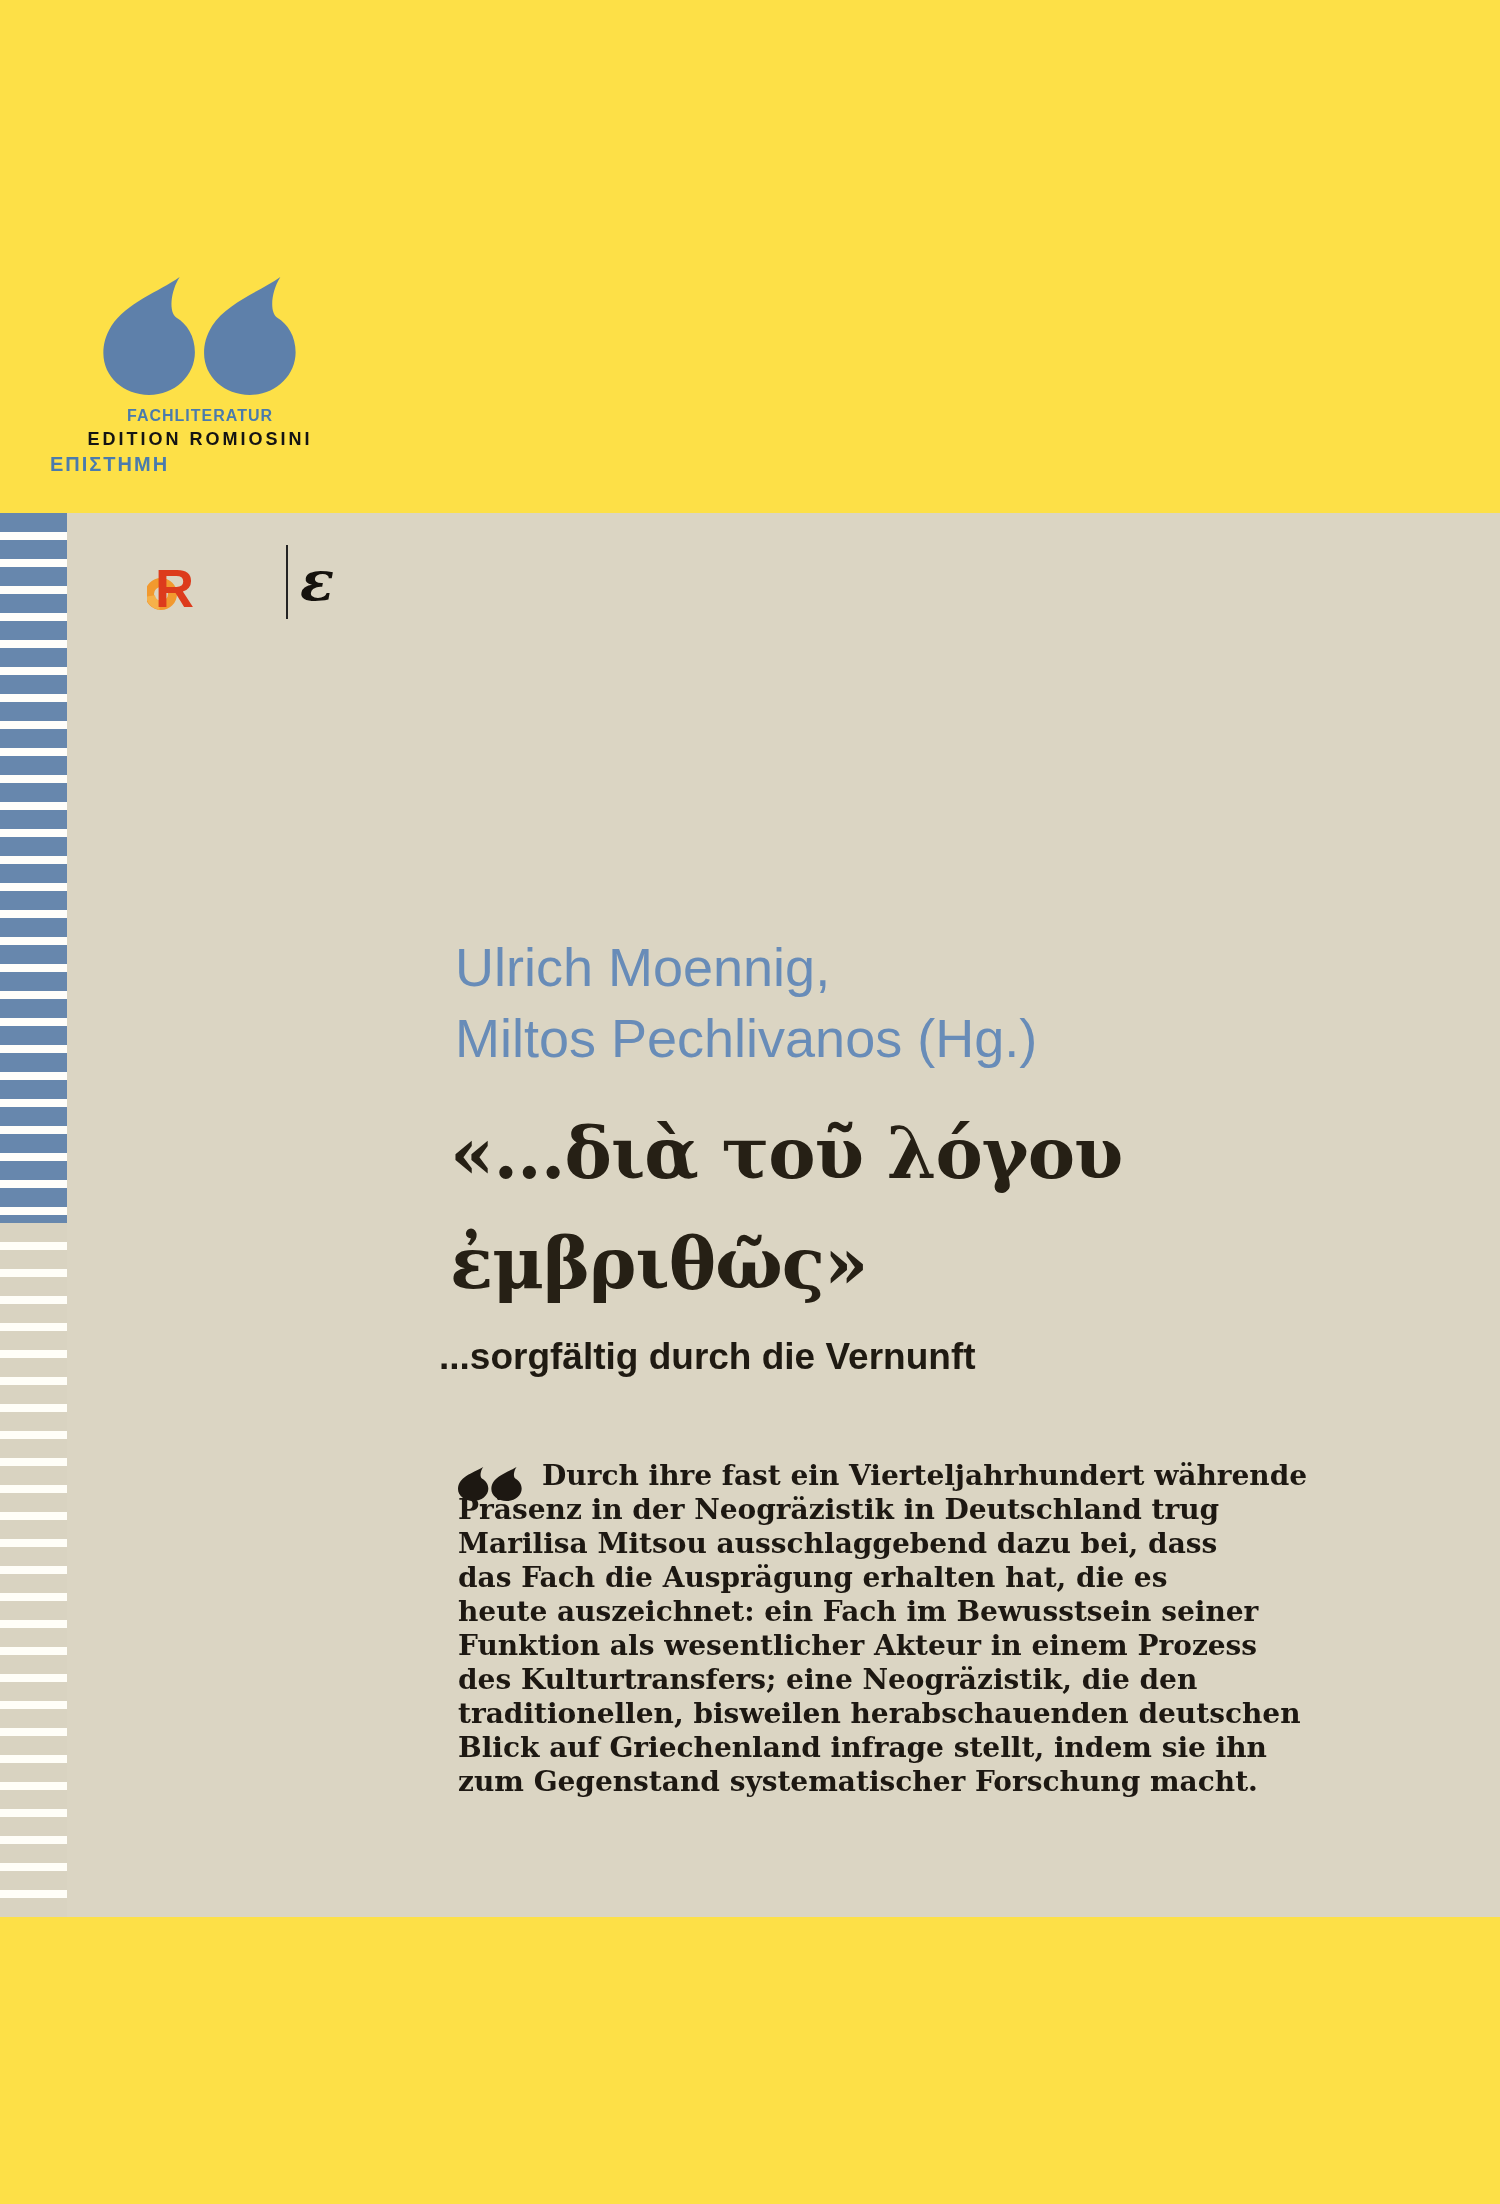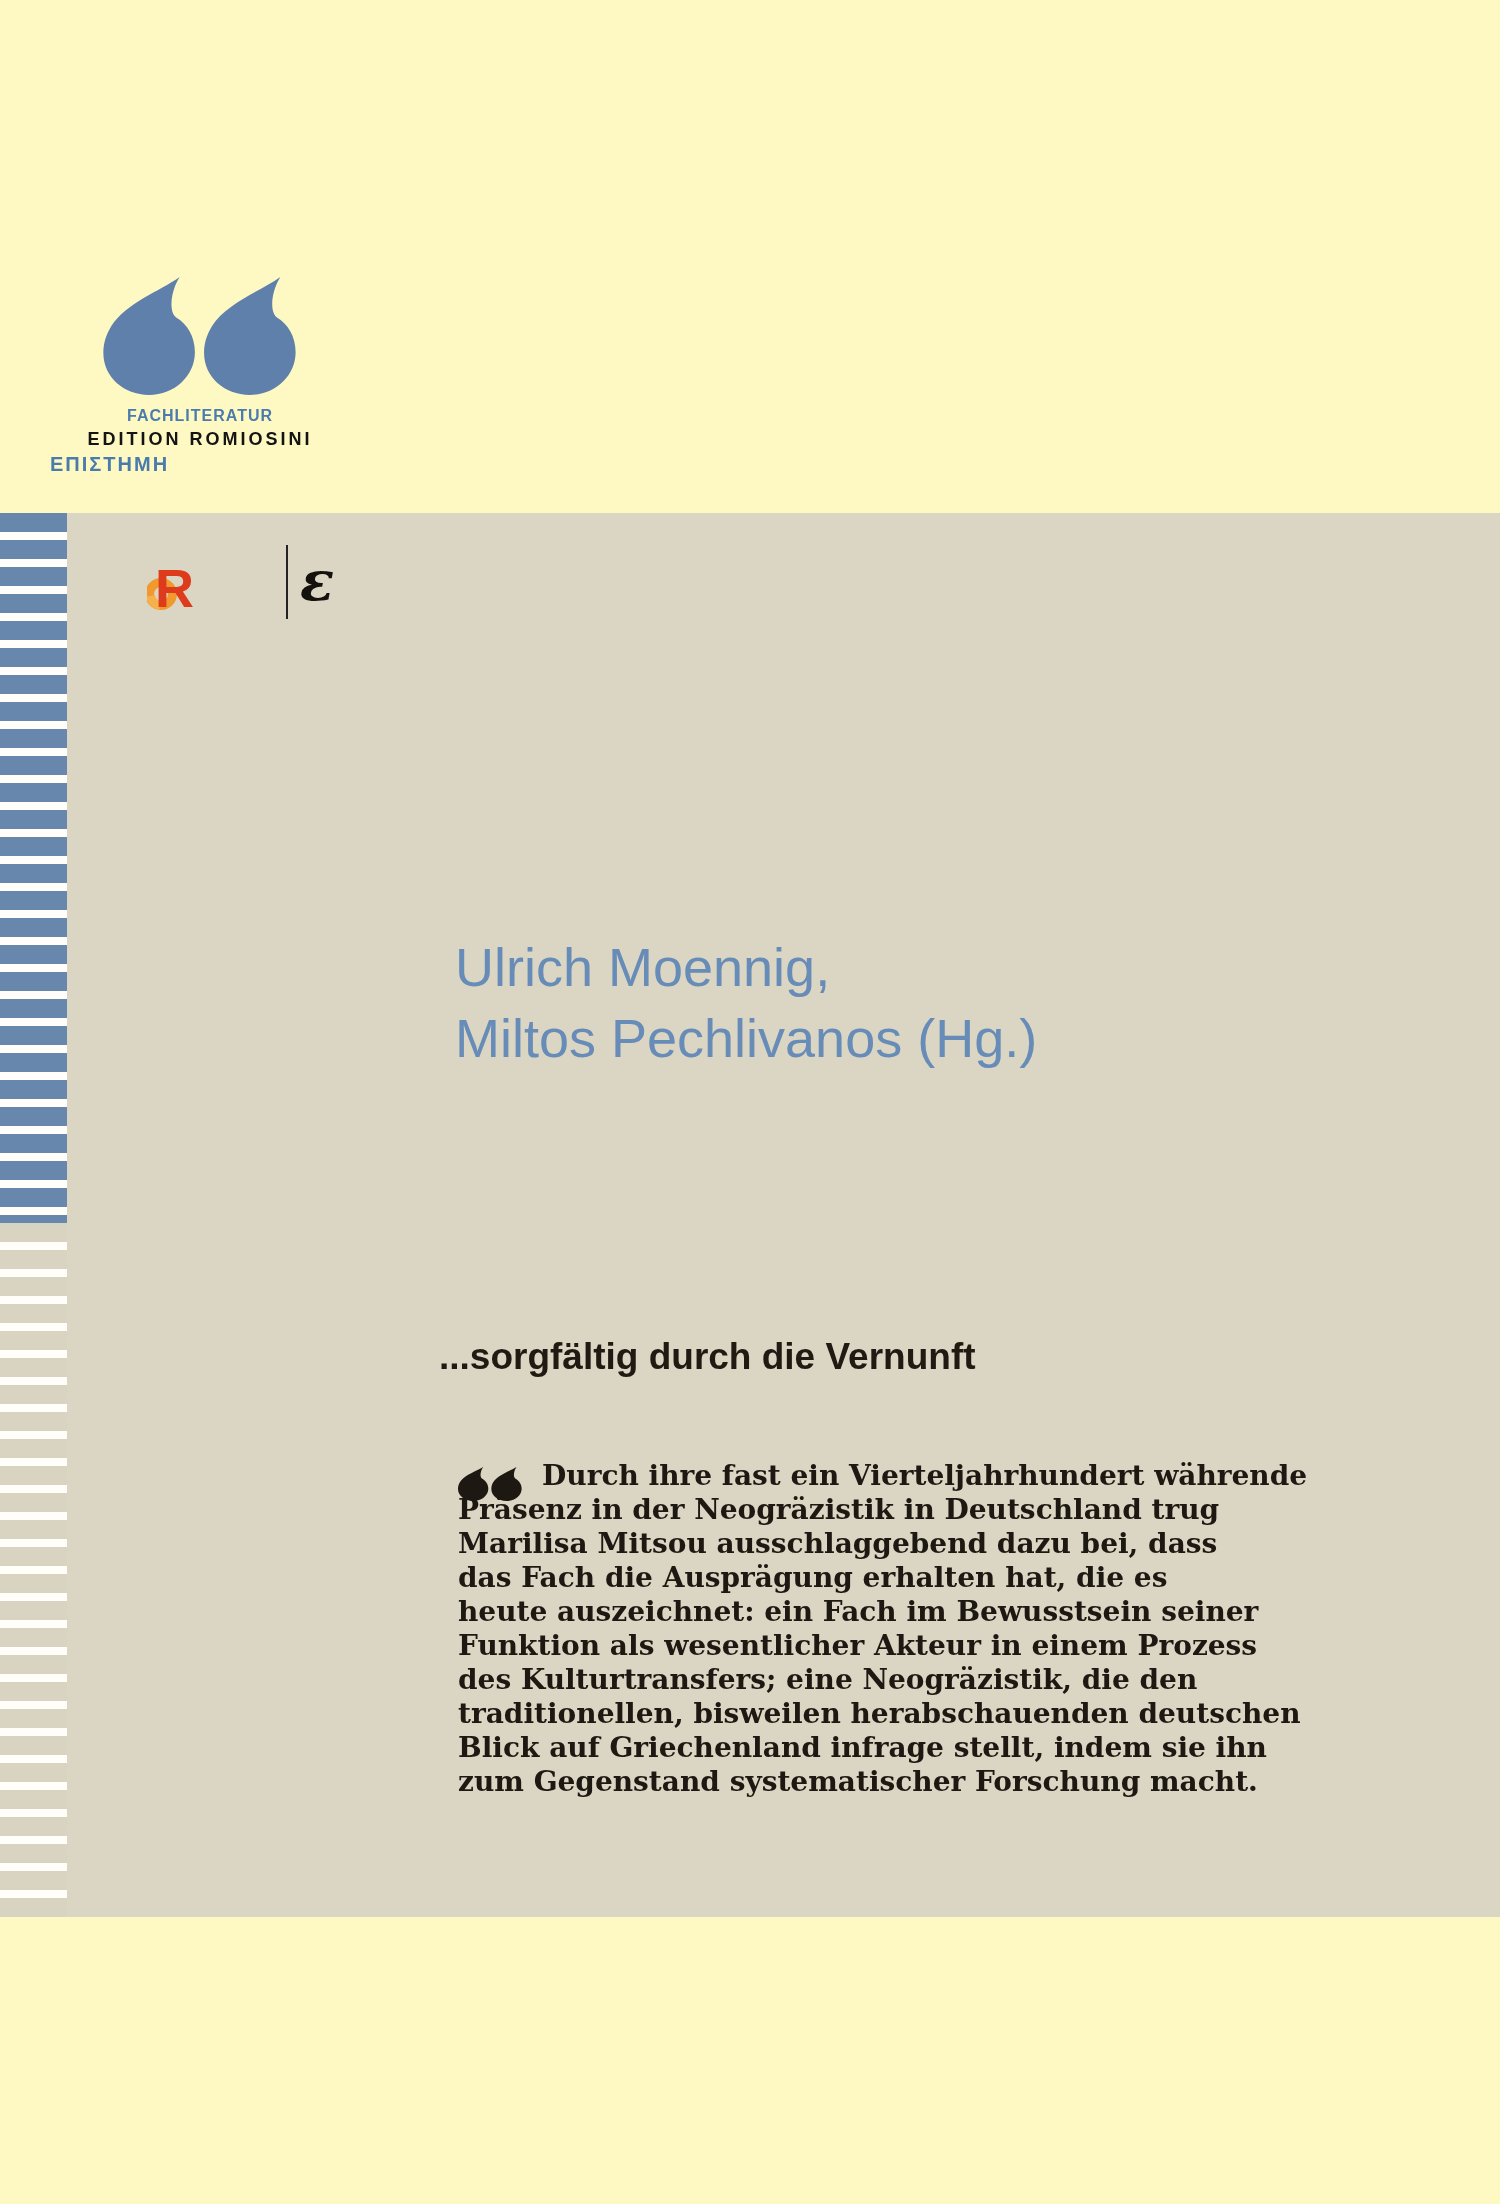--- a/index.html
+++ b/index.html
@@ -1,17 +1,17 @@
 <!DOCTYPE html>
 <html><head>
 <meta charset="utf-8">
 <style>
   html,body{margin:0;padding:0;background:#ffffff;}
   .page{
-    position:relative;width:1500px;height:2204px;background:#fef9c3;
+    position:relative;width:1500px;height:2204px;background:#fde047;
     overflow:hidden;font-family:"Liberation Sans",sans-serif;
   }
   
   .brand-quotes{position:absolute;left:103px;top:277px;width:194px;height:118px;}
   .brand-series{
     position:absolute;left:50px;top:407px;width:300px;text-align:center;
     font-size:16px;font-weight:bold;letter-spacing:1px;color:#4a7bad;
   }
   .brand-name{
     position:absolute;left:50px;top:429px;width:300px;text-align:center;
@@ -97,20 +97,22 @@
         <path d="M3.5,40 A11.5,11.5 0 0 0 13,49.5" fill="none" stroke="#f6b14a" stroke-width="9"></path>
         <text x="8" y="51" font-size="54" font-weight="bold" fill="#dd3b1c" font-family="Liberation Sans, sans-serif">R</text>
       </svg>
       <div class="imprint-divider"></div>
       <div class="imprint-epsilon">ε</div>
     </div>
 
     <div class="authors">Ulrich Moennig,
 Miltos Pechlivanos (Hg.)</div>
 
+    <h1 class="title">«...διὰ τοῦ λόγου
+ἐμβριθῶς»</h1>
 
     <div class="subtitle-italic">...sorgfältig durch die Vernunft</div>
 
     <div class="blurb-wrap">
       <span class="blurb-quote">
         <svg width="64" height="34" viewBox="0 0 190 116" preserveAspectRatio="none" xmlns="http://www.w3.org/2000/svg">
           <path fill="#1d1812" d="M75,0 C55,14 22,26 8,48 C2,58 0,66 0,75 C0,98 20,116 45,116 C70,116 90,97 90,74 C90,58 82,46 72,40 C64,35 66,14 75,0 Z"></path>
           <path fill="#1d1812" transform="translate(99,0)" d="M75,0 C55,14 22,26 8,48 C2,58 0,66 0,75 C0,98 20,116 45,116 C70,116 90,97 90,74 C90,58 82,46 72,40 C64,35 66,14 75,0 Z"></path>
         </svg>
       </span>

